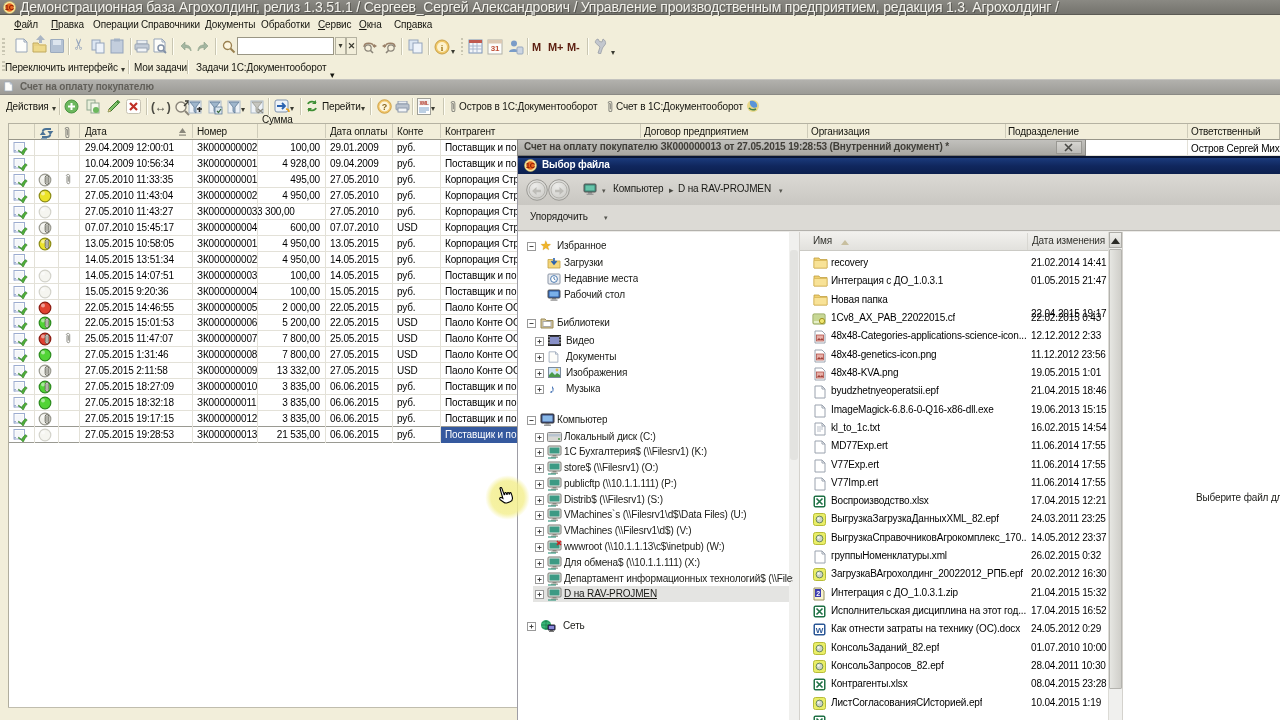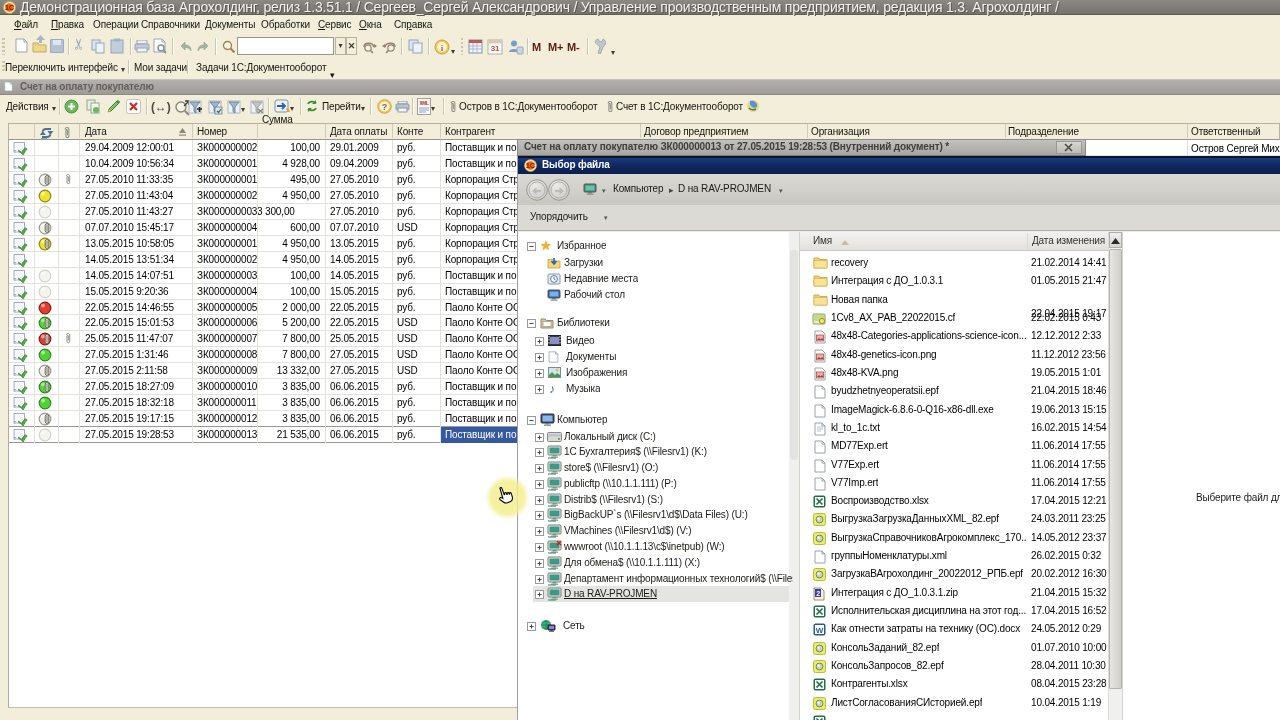--- a/index.html
+++ b/index.html
@@ -830,21 +830,21 @@
 <rect x="0.5" y="0.5" width="8" height="8" fill="#fff" stroke="#999"></rect>
     <path d="M4.5 2.5v4M2.5 4.5h4" stroke="#444" stroke-width="1"></path>
   </svg>
 <svg class="ab" style="left:547px;top:508px" width="16" height="14" viewBox="0 0 16 14">
 <rect x="1" y="1" width="13" height="9" rx="1" fill="#e8e8e4" stroke="#7a7a74"></rect>
 <rect x="2.5" y="2.5" width="10" height="6" fill="#3c9a84"></rect>
 <rect x="5.5" y="10" width="4" height="1.5" fill="#888880"></rect>
     <rect x="4" y="11.5" width="7" height="1.5" fill="#a8a8a0"></rect>
 <path d="M1 13h8" stroke="#3c9a84" stroke-width="1.2"></path>
   </svg>
-<div class="ab tx" style="left:564px;top:509px;color:#1a1a16;max-width:229px;overflow:hidden">BigBackUP`s (\\Filesrv1\d$\Data Files) (U:)</div>
+<div class="ab tx" style="left:564px;top:509px;color:#1a1a16;max-width:229px;overflow:hidden">VMachines`s (\\Filesrv1\d$\Data Files) (U:)</div>
 <svg class="ab" style="left:535px;top:527px" width="9" height="9" viewBox="0 0 9 9">
 <rect x="0.5" y="0.5" width="8" height="8" fill="#fff" stroke="#999"></rect>
     <path d="M4.5 2.5v4M2.5 4.5h4" stroke="#444" stroke-width="1"></path>
   </svg>
 <svg class="ab" style="left:547px;top:524px" width="16" height="14" viewBox="0 0 16 14">
 <rect x="1" y="1" width="13" height="9" rx="1" fill="#e8e8e4" stroke="#7a7a74"></rect>
 <rect x="2.5" y="2.5" width="10" height="6" fill="#3c9a84"></rect>
 <rect x="5.5" y="10" width="4" height="1.5" fill="#888880"></rect>
     <rect x="4" y="11.5" width="7" height="1.5" fill="#a8a8a0"></rect>
 <path d="M1 13h8" stroke="#3c9a84" stroke-width="1.2"></path>

